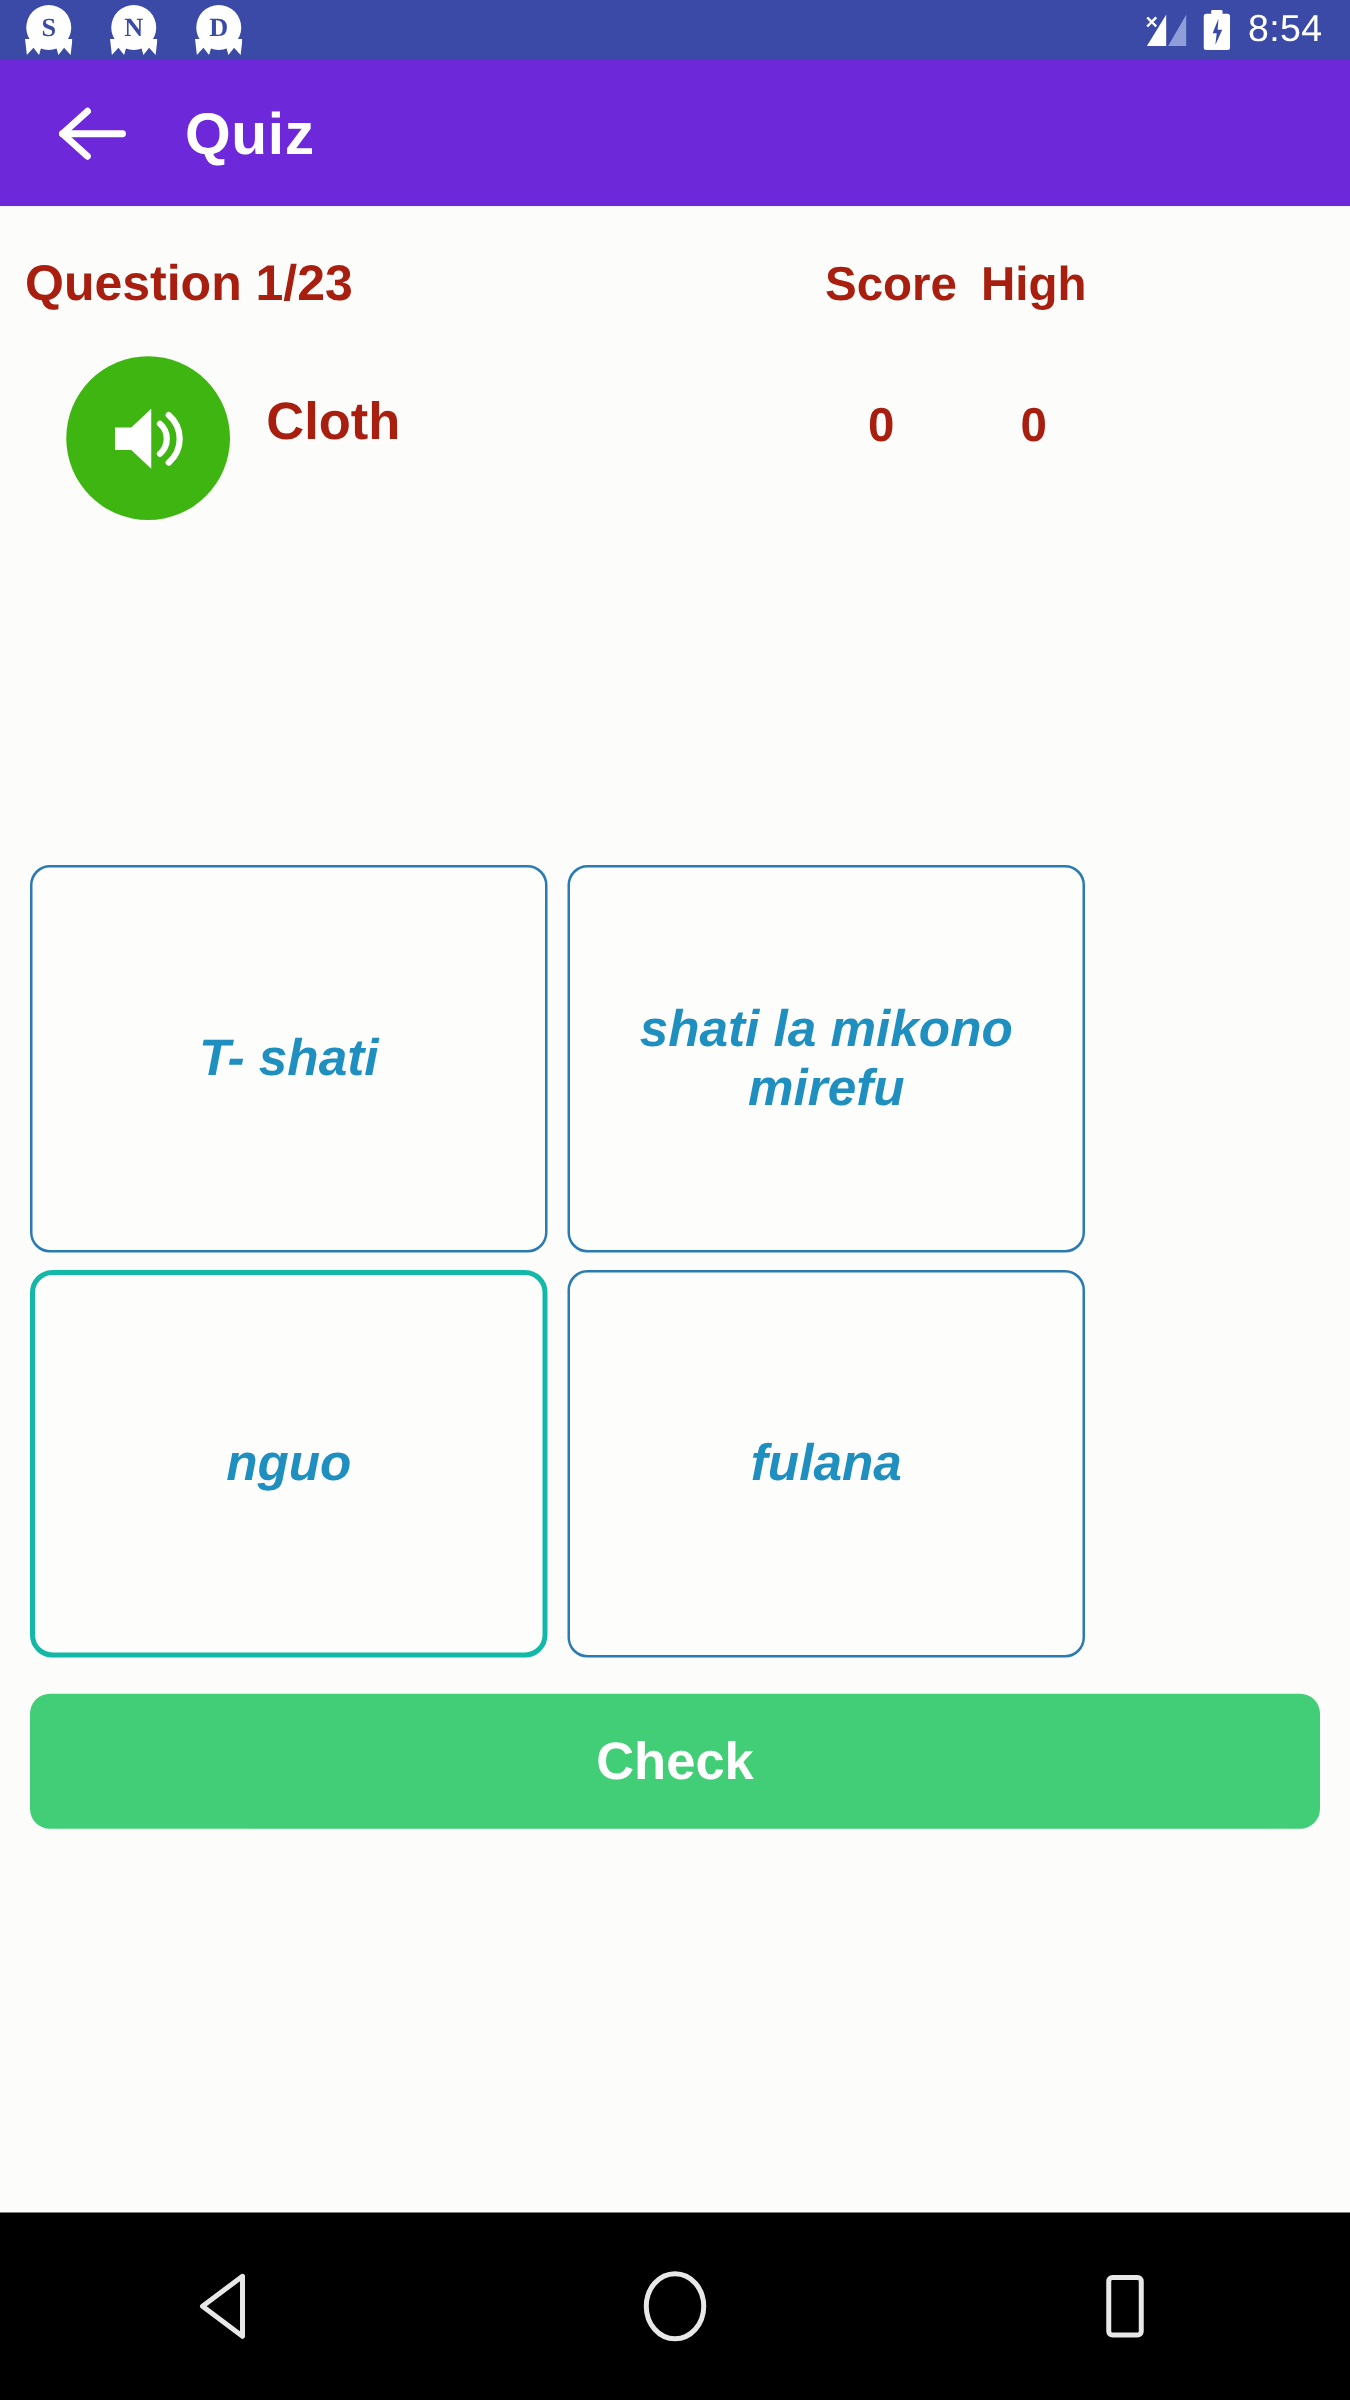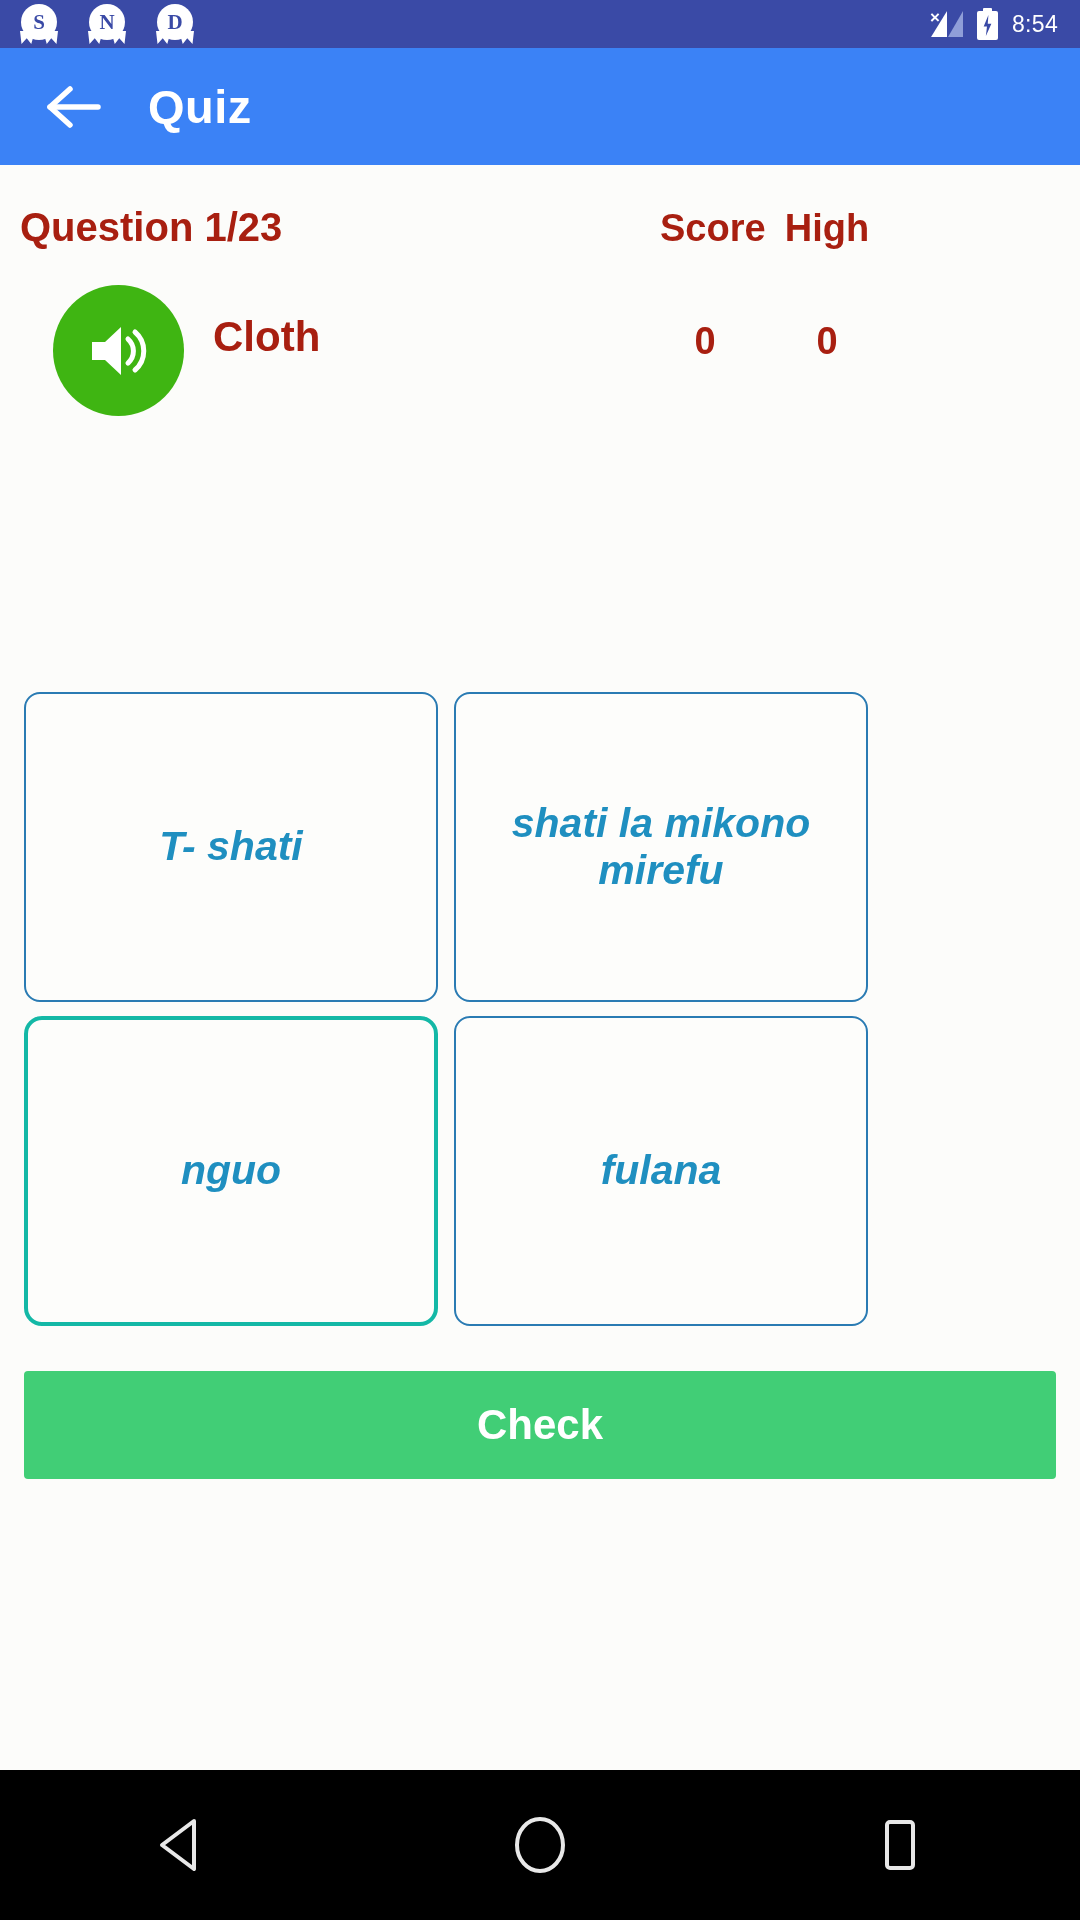--- a/index.html
+++ b/index.html
@@ -60,26 +60,26 @@
   }
   .battery-icon .tip {
     position:absolute; top:0; left:6px; width:9px; height:4px;
     background:#ffffff; border-radius:1px 1px 0 0;
   }
   .battery-icon .bolt {
     position:absolute; bottom:4px; left:5px; width:11px; height:21px;
     background:#3a4aa6;
     clip-path:polygon(58% 0,15% 55%,45% 55%,35% 100%,85% 42%,52% 42%);
   }
-  .clock { color:#ffffff; font-size:23px; font-weight:normal; letter-spacing:0.3px; }
+  .clock { color:#ffffff; font-size:30px; font-weight:normal; letter-spacing:0.3px; }
 
   
   .app-bar {
     position:absolute; top:48px; left:0; width:1080px; height:117px;
-    background:#3b82f6; display:flex; align-items:center;
+    background:#6d28d9; display:flex; align-items:center;
   }
   .back-arrow {
     width:66px; height:66px; margin-left:40px;
     display:flex; align-items:center; justify-content:center;
   }
   .back-arrow svg { display:block; }
   .app-title {
     color:#ffffff; font-size:47px; font-weight:bold;
     margin-left:42px; letter-spacing:0.5px;
   }
@@ -147,26 +147,25 @@
   }
   .option-text {
     color:#1f8fc0; font-size:41px; font-weight:bold;
     text-align:center; line-height:1.15;
   }
 
   
   .check-button {
     position:absolute; top:1190px; left:24px;
     width:1032px; height:108px;
-    background:#41ce76; border:none; border-radius:4px;
+    background:#41ce76; border:none; border-radius:16px;
     color:#ffffff; font-size:42px; font-weight:bold;
     font-family:"Liberation Sans", sans-serif;
     display:flex; align-items:center; justify-content:center;
     cursor:pointer;
-    margin-top:16px;
   }
 
   
   .nav-bar {
     position:absolute; bottom:0; left:0; width:1080px; height:150px;
     background:#000000;
     display:flex; align-items:center; justify-content:space-around;
   }
   .nav-btn {
     width:140px; height:110px;

